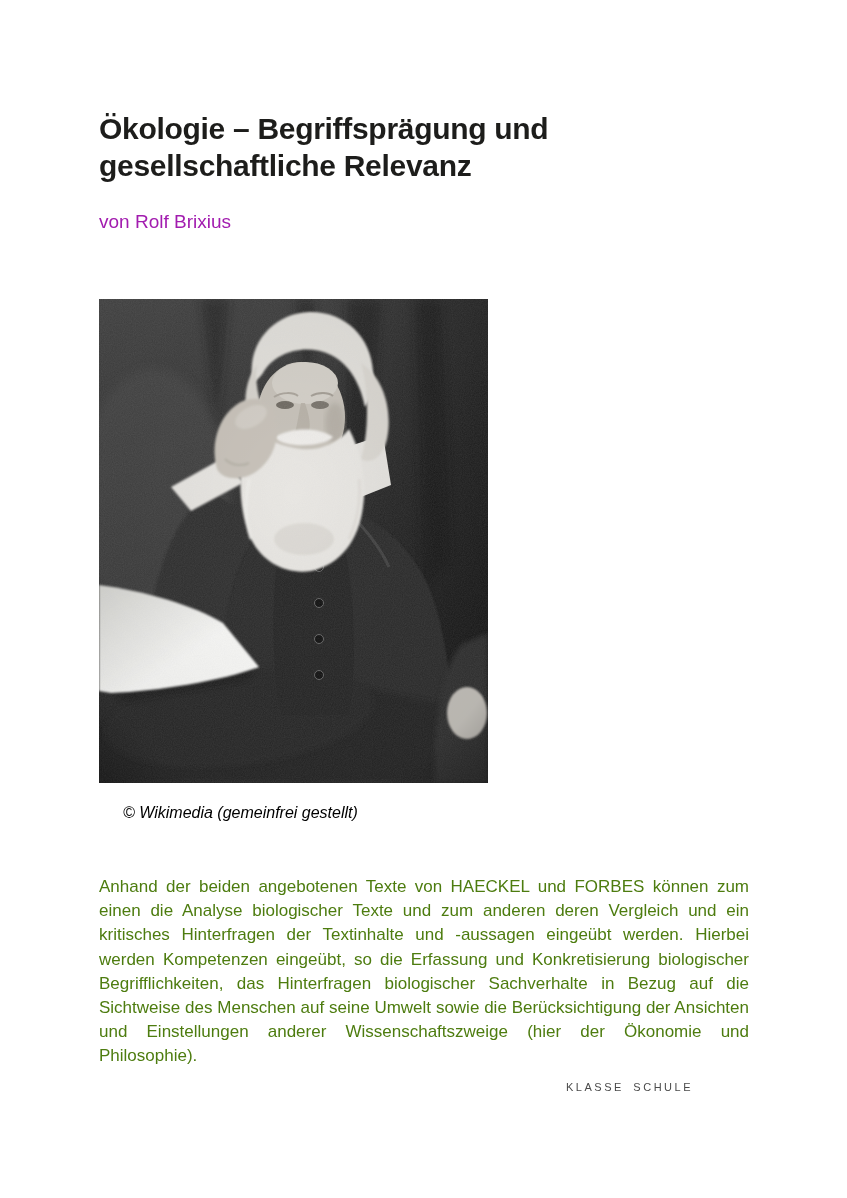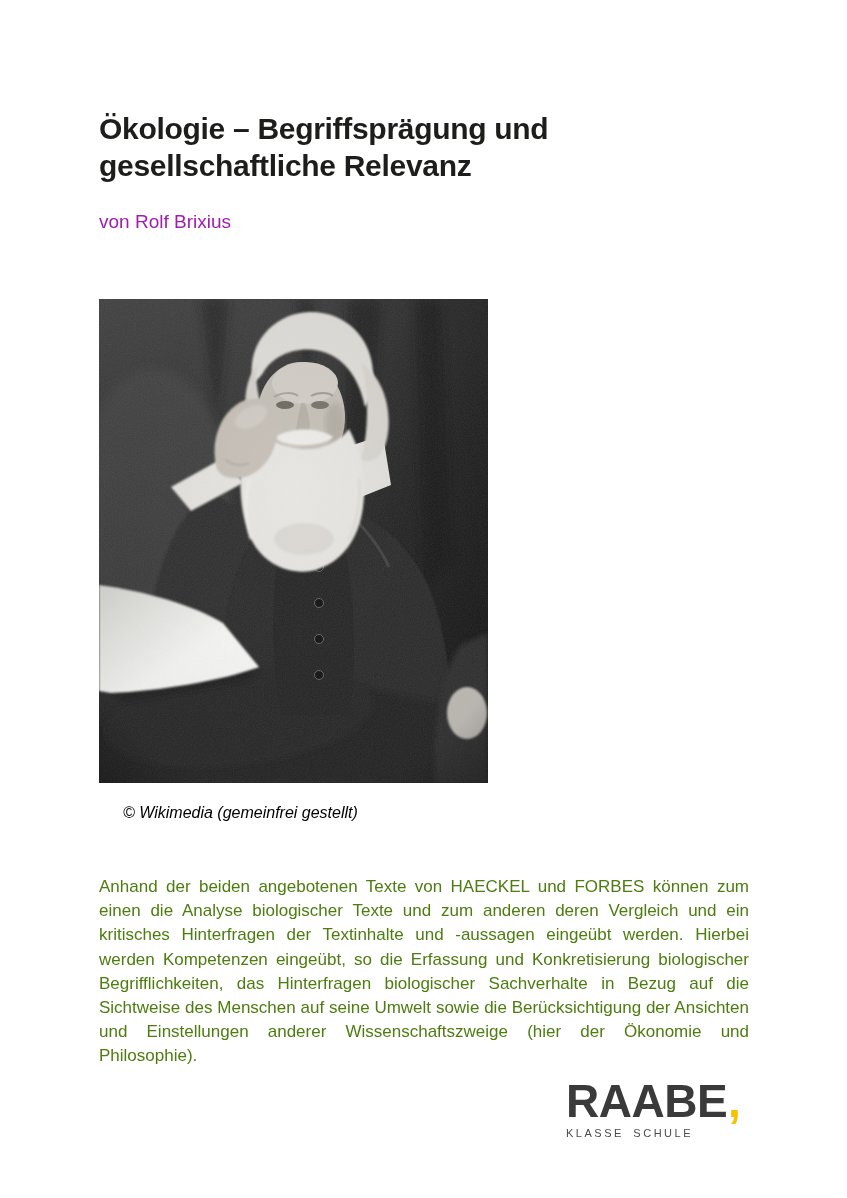--- a/index.html
+++ b/index.html
@@ -166,20 +166,16 @@
         <rect width="389" height="484" fill="url(#vig)"></rect>
       </g>
     </svg>
   </figure>
 
   <div class="caption">© Wikimedia (gemeinfrei gestellt)</div>
 
   <p class="body-text">Anhand der beiden angebotenen Texte von HAECKEL und FORBES können zum einen die Analyse biologischer Texte und zum anderen deren Vergleich und ein kritisches Hinterfragen der Textinhalte und -aussagen eingeübt werden. Hierbei werden Kompetenzen eingeübt, so die Erfassung und Konkretisierung biologischer Begrifflichkeiten, das Hinterfragen biologischer Sachverhalte in Bezug auf die Sichtweise des Menschen auf seine Umwelt sowie die Berücksichtigung der Ansichten und Einstellungen anderer Wissenschaftszweige (hier der Ökonomie und Philosophie).</p>
 
   <div class="logo">
-    <div class="logo-row">
-      <span class="logo-brand">RAABE</span>
-      <span class="logo-comma">,</span>
-    </div>
     <div class="logo-tagline">KLASSE SCHULE</div>
   </div>
 
 </div>
 
 </body></html>

